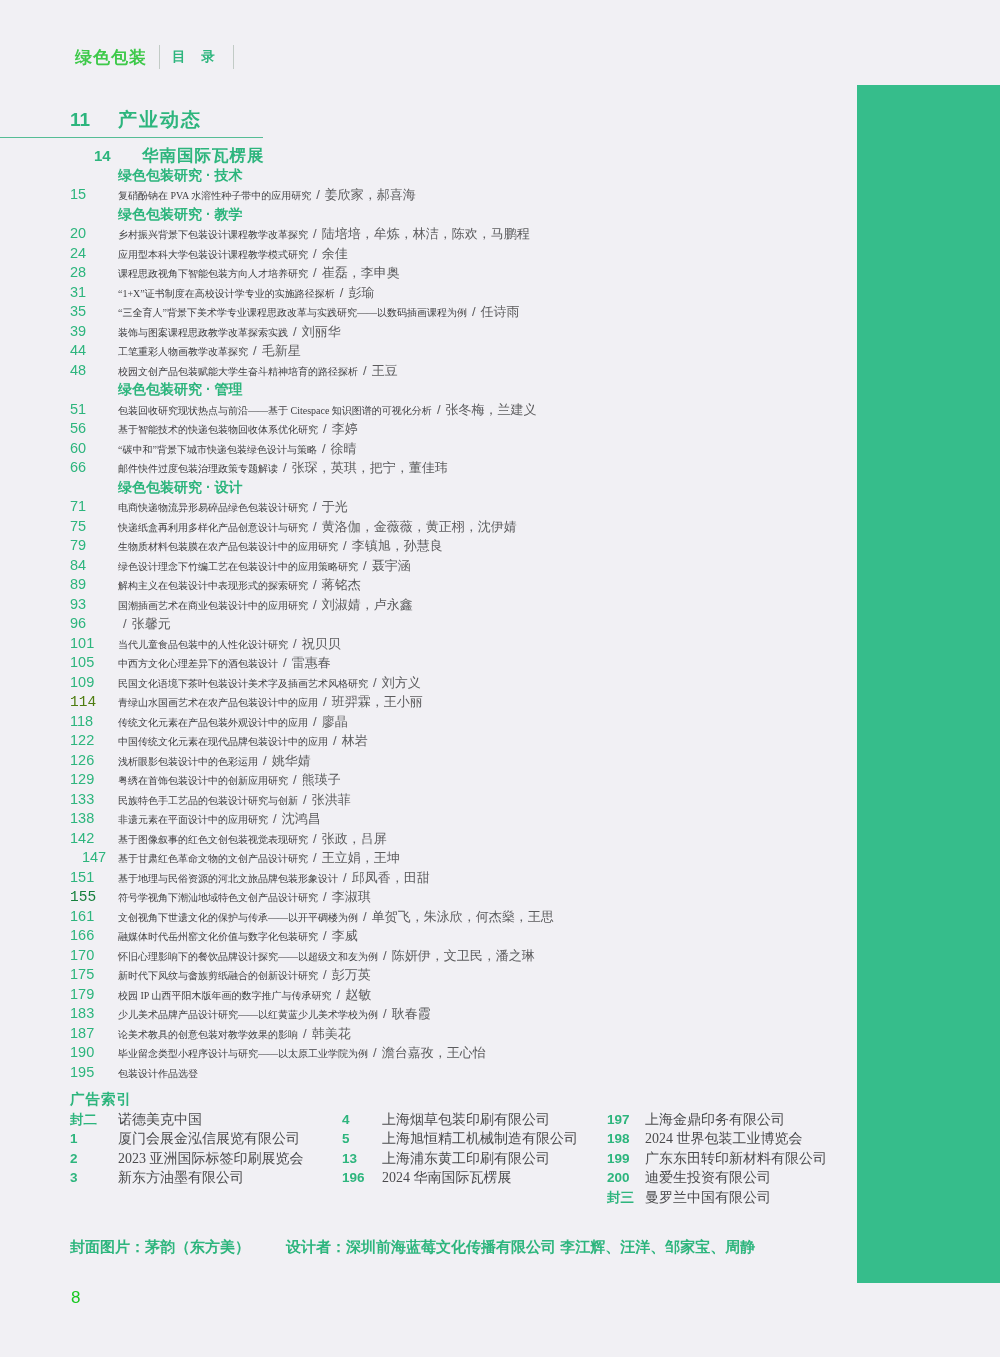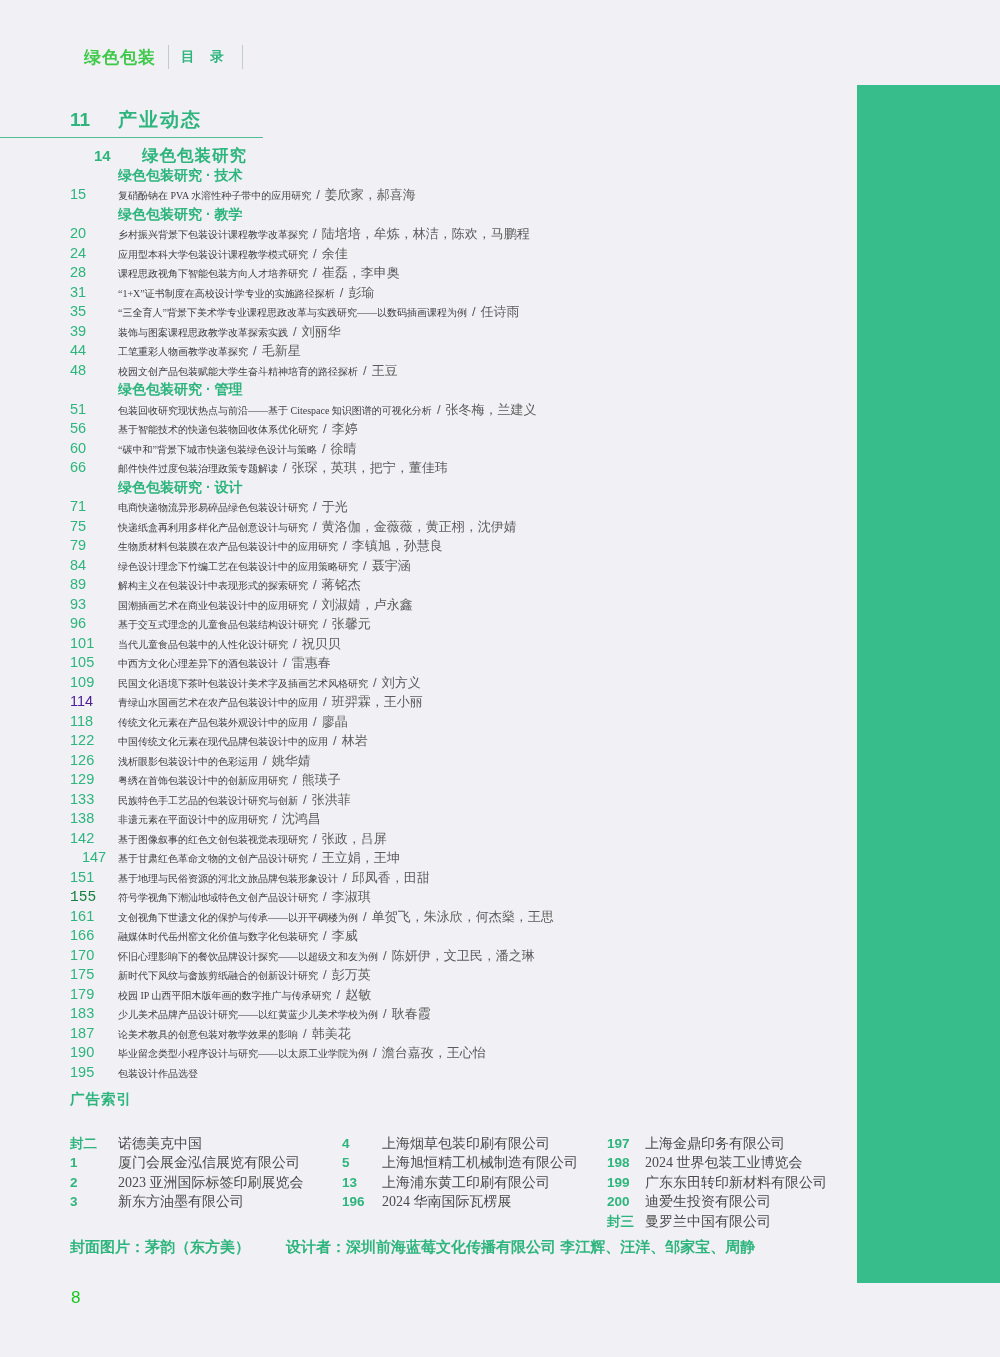--- a/index.html
+++ b/index.html
@@ -5,21 +5,21 @@
   html,body{margin:0;padding:0;}
   body{
     width:1000px;height:1357px;position:relative;overflow:hidden;
     background:#f1f0f4;
     font-family:"Liberation Sans","DejaVu Sans",sans-serif;
     -webkit-font-smoothing:antialiased;
   }
   .abs{position:absolute;}
 
   
-  #masthead{left:84px;top:44px;display:flex;align-items:center;height:26px;}
+  #masthead{left:75px;top:44px;display:flex;align-items:center;height:26px;}
   #logo{font-size:17px;font-weight:bold;letter-spacing:1px;}
   .vbar{width:1px;height:24px;background:#c2cbc6;margin:0 12px;}
   #toc-label{font-size:13.5px;font-weight:bold;letter-spacing:6px;}
 
   
   #green-panel{left:857px;top:85px;width:143px;height:1198px;}
 
   
   #sec11{left:70px;top:107px;display:flex;align-items:baseline;}
   #sec11 .num{width:48px;font-size:19px;font-weight:bold;}
@@ -34,21 +34,21 @@
   .row .sep{font-size:13px;color:#5b5b5d;margin:0 5px;}
   .row .a{font-family:"Liberation Serif","DejaVu Serif",serif;font-size:13px;color:#5b5b5d;}
   .row.section .t{font-family:"Liberation Sans","DejaVu Sans",sans-serif;font-size:16.5px;font-weight:bold;letter-spacing:1px;}
   .row.section .num{font-size:15px;font-weight:bold;}
   .row.subsection{padding-left:48px;}
   .row.subsection .t{font-family:"Liberation Sans","DejaVu Sans",sans-serif;font-size:14px;font-weight:bold;}
 
   
   #ads{left:70px;top:1090px;width:790px;}
   #ads-title{font-size:14.5px;font-weight:bold;letter-spacing:1px;margin-bottom:14px;}
-  .ad-col{position:absolute;top:44px;}
+  .ad-col{position:absolute;top:20px;}
   #ad-col-1{left:0;}
   #ad-col-2{left:272px;}
   #ad-col-3{left:537px;}
   .ad-row{display:flex;align-items:baseline;line-height:19.4px;height:19.4px;white-space:nowrap;}
   #ad-col-1 .ad-row .num{width:48px;}
   #ad-col-2 .ad-row .num{width:40px;}
   #ad-col-3 .ad-row .num{width:38px;}
   .ad-row .num{flex:none;font-size:13.5px;font-weight:bold;}
   .ad-row .t{font-family:"Liberation Serif","DejaVu Serif",serif;font-size:14px;color:#4a4a4c;}
 
@@ -71,21 +71,21 @@
 
 <div id="sec11" class="abs" style="color: rgb(45, 181, 125);">
   <span class="num">11</span>
   <span class="t">产业动态</span>
 </div>
 <div id="sec11-line" class="abs" style="background: rgb(85, 189, 149);"></div>
 
 <div id="toc" class="abs">
     <div class="row section">
       <span class="num" style="color: rgb(45, 181, 125); margin-left: 24px;">14</span>
-      <span class="t" style="color: rgb(45, 181, 125);">绿色包装研究</span>
+      <span class="t" style="color: rgb(45, 181, 125);">华南国际瓦楞展</span>
     </div>
     <div class="row subsection">
       <span class="t" style="color: rgb(45, 181, 125);">绿色包装研究 · 技术</span>
     </div>
     <div class="row article">
       <span class="num" style="color: rgb(45, 181, 125);">15</span>
       <span class="t">复硝酚钠在 PVA 水溶性种子带中的应用研究</span>
       <span class="sep">/</span>
       <span class="a">姜欣家，郝喜海</span>
     </div>
@@ -201,21 +201,20 @@
       <span class="a">蒋铭杰</span>
     </div>
     <div class="row article">
       <span class="num" style="color: rgb(45, 181, 125);">93</span>
       <span class="t">国潮插画艺术在商业包装设计中的应用研究</span>
       <span class="sep">/</span>
       <span class="a">刘淑婧，卢永鑫</span>
     </div>
     <div class="row article">
       <span class="num" style="color: rgb(45, 181, 125);">96</span>
-      <span class="t">基于交互式理念的儿童食品包装结构设计研究</span>
       <span class="sep">/</span>
       <span class="a">张馨元</span>
     </div>
     <div class="row article">
       <span class="num" style="color: rgb(45, 181, 125);">101</span>
       <span class="t">当代儿童食品包装中的人性化设计研究</span>
       <span class="sep">/</span>
       <span class="a">祝贝贝</span>
     </div>
     <div class="row article">
@@ -224,21 +223,21 @@
       <span class="sep">/</span>
       <span class="a">雷惠春</span>
     </div>
     <div class="row article">
       <span class="num" style="color: rgb(45, 181, 125);">109</span>
       <span class="t">民国文化语境下茶叶包装设计美术字及插画艺术风格研究</span>
       <span class="sep">/</span>
       <span class="a">刘方义</span>
     </div>
     <div class="row article">
-      <span class="num" style="color: #4c1d95;">114</span>
+      <span class="num" style="color: #4d7c0f; font-family: Liberation Mono, monospace;">114</span>
       <span class="t">青绿山水国画艺术在农产品包装设计中的应用</span>
       <span class="sep">/</span>
       <span class="a">班羿霖，王小丽</span>
     </div>
     <div class="row article">
       <span class="num" style="color: rgb(45, 181, 125);">118</span>
       <span class="t">传统文化元素在产品包装外观设计中的应用</span>
       <span class="sep">/</span>
       <span class="a">廖晶</span>
     </div>

